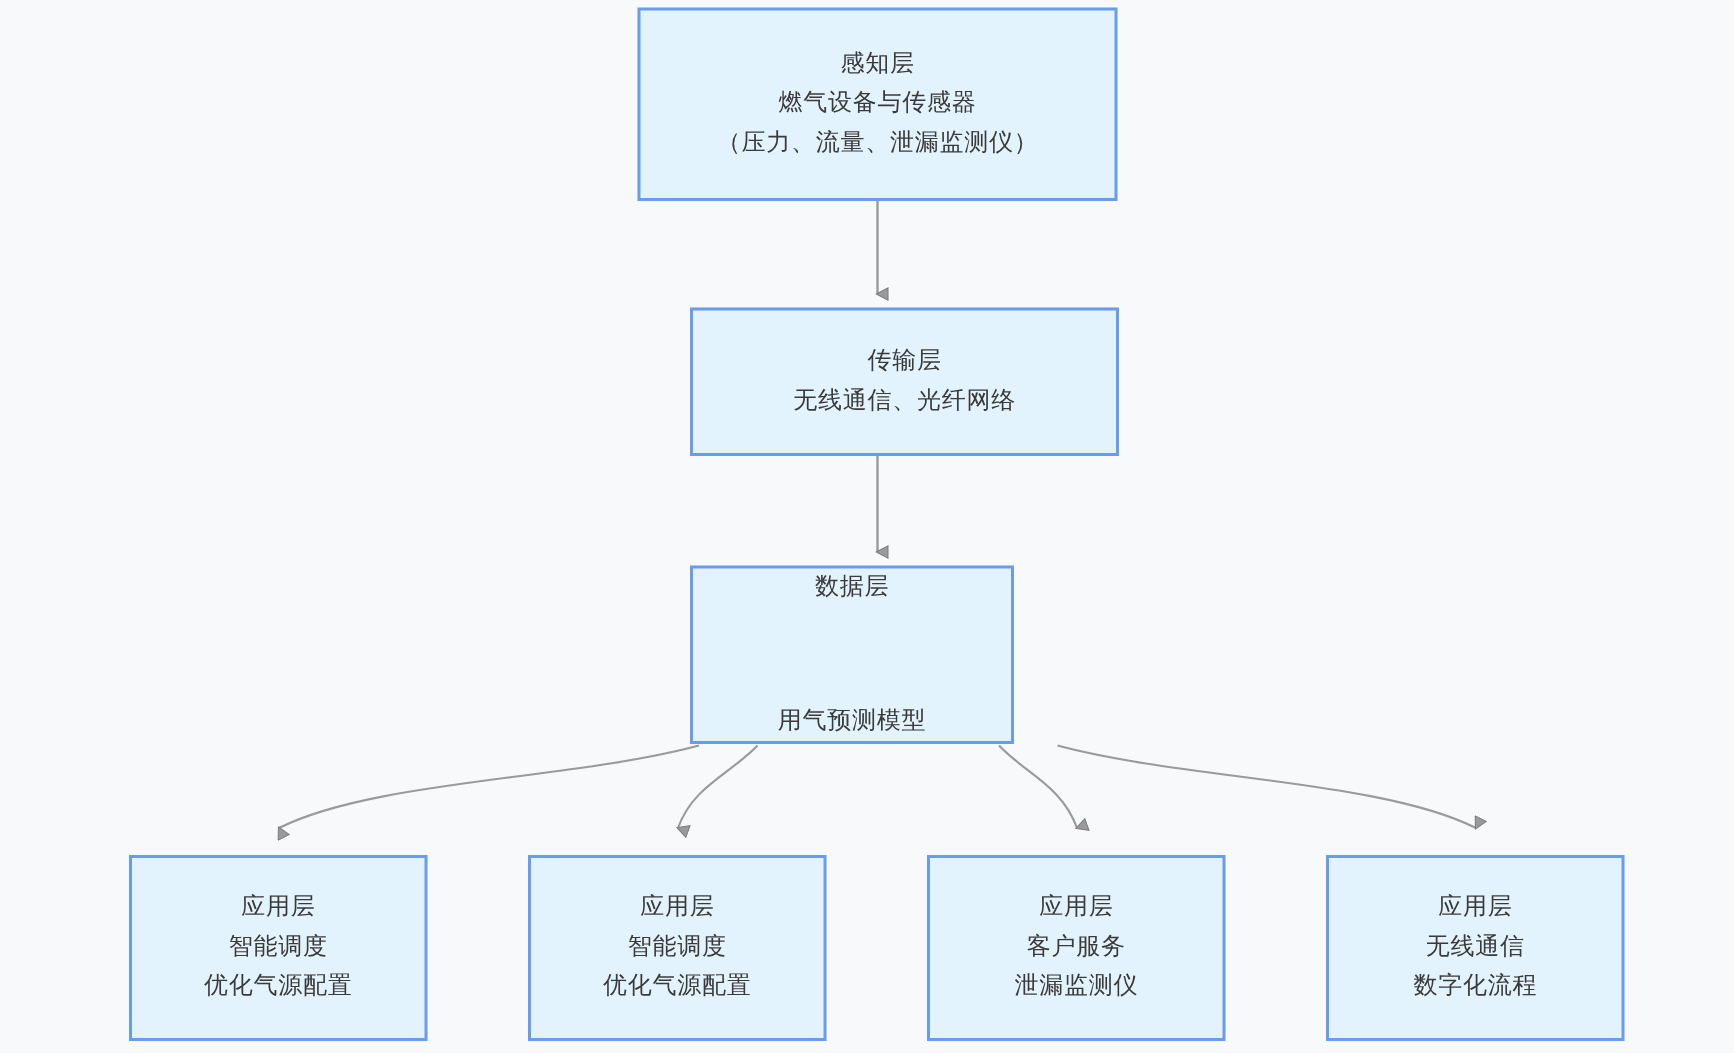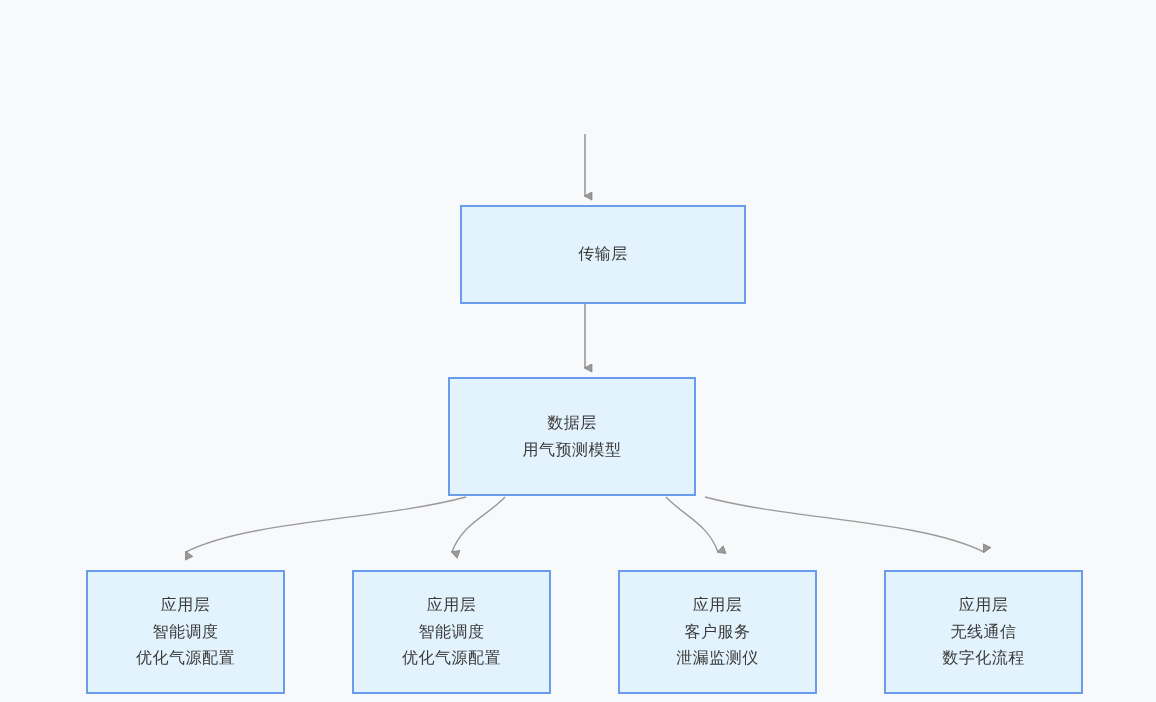--- a/index.html
+++ b/index.html
@@ -44,21 +44,21 @@
     letter-spacing: 0.5px;
     z-index: 2;
   }
   .node-box .node-line {
     display: block;
     white-space: nowrap;
   }
   
   #node-perception { left: 425px; top: 5px;   width: 320px; height: 129px; }
   #node-transport  { left: 460px; top: 205px; width: 286px; height: 99px;  }
-  #node-data       { left: 448px; top: 377px; width: 248px; height: 119px; }
+  #node-data       { left: 460px; top: 377px; width: 216px; height: 119px; justify-content: space-between; }
   #node-app-1      { left: 86px;  top: 570px; width: 199px; height: 124px; }
   #node-app-2      { left: 352px; top: 570px; width: 199px; height: 124px; }
   #node-app-3      { left: 618px; top: 570px; width: 199px; height: 124px; }
   #node-app-4      { left: 884px; top: 570px; width: 199px; height: 124px; }
 </style>
 </head>
 <body>
 
 <div id="diagram-canvas">
 
@@ -87,23 +87,29 @@
 
     <g>
       <path d="M 666,497 C 684,516 708,524 718,552" fill="none" stroke="#9a9a9a" stroke-width="1.4" marker-end="url(#arrowhead)"></path>
     </g>
 
     <g>
       <path d="M 705,497 C 791,520 920,520 984,552" fill="none" stroke="#9a9a9a" stroke-width="1.4" marker-end="url(#arrowhead)"></path>
     </g>
   </svg>
 
+  <div class="node-box" id="node-perception">
+    <span class="node-line">感知层</span>
+    <span class="node-line">燃气设备与传感器</span>
+    <span class="node-line">（压力、流量、泄漏监测仪）</span>
+  </div>
 
   <div class="node-box" id="node-transport">
     <span class="node-line">传输层</span>
+    <span class="node-line">无线通信、光纤网络</span>
   </div>
 
   <div class="node-box" id="node-data">
     <span class="node-line">数据层</span>
     <span class="node-line">用气预测模型</span>
   </div>
 
   <div class="node-box" id="node-app-1">
     <span class="node-line">应用层</span>
     <span class="node-line">智能调度</span>

